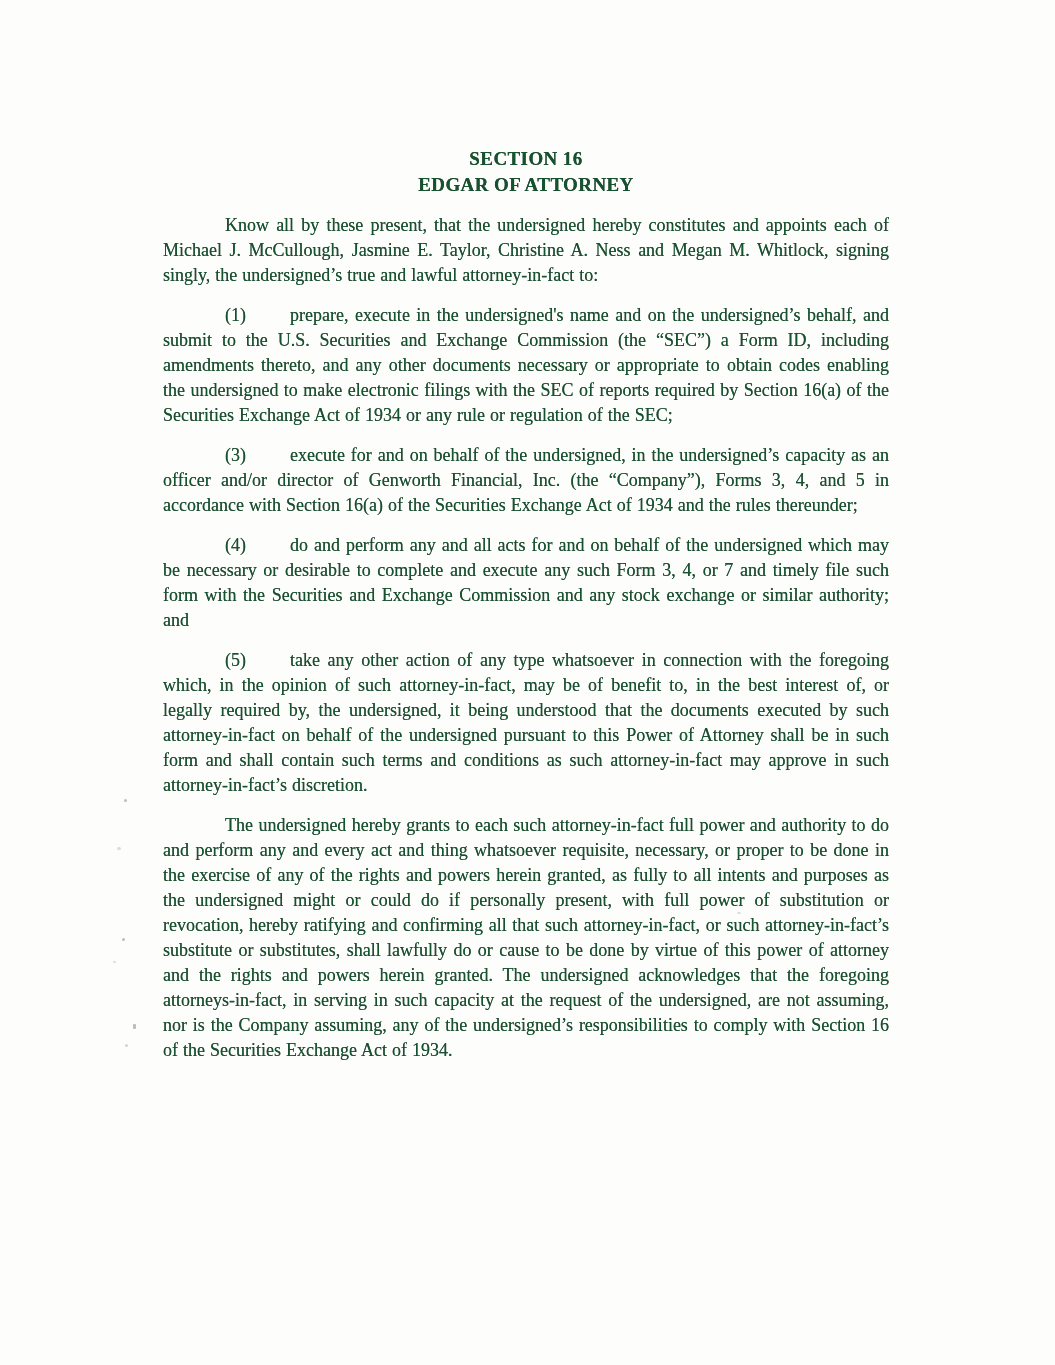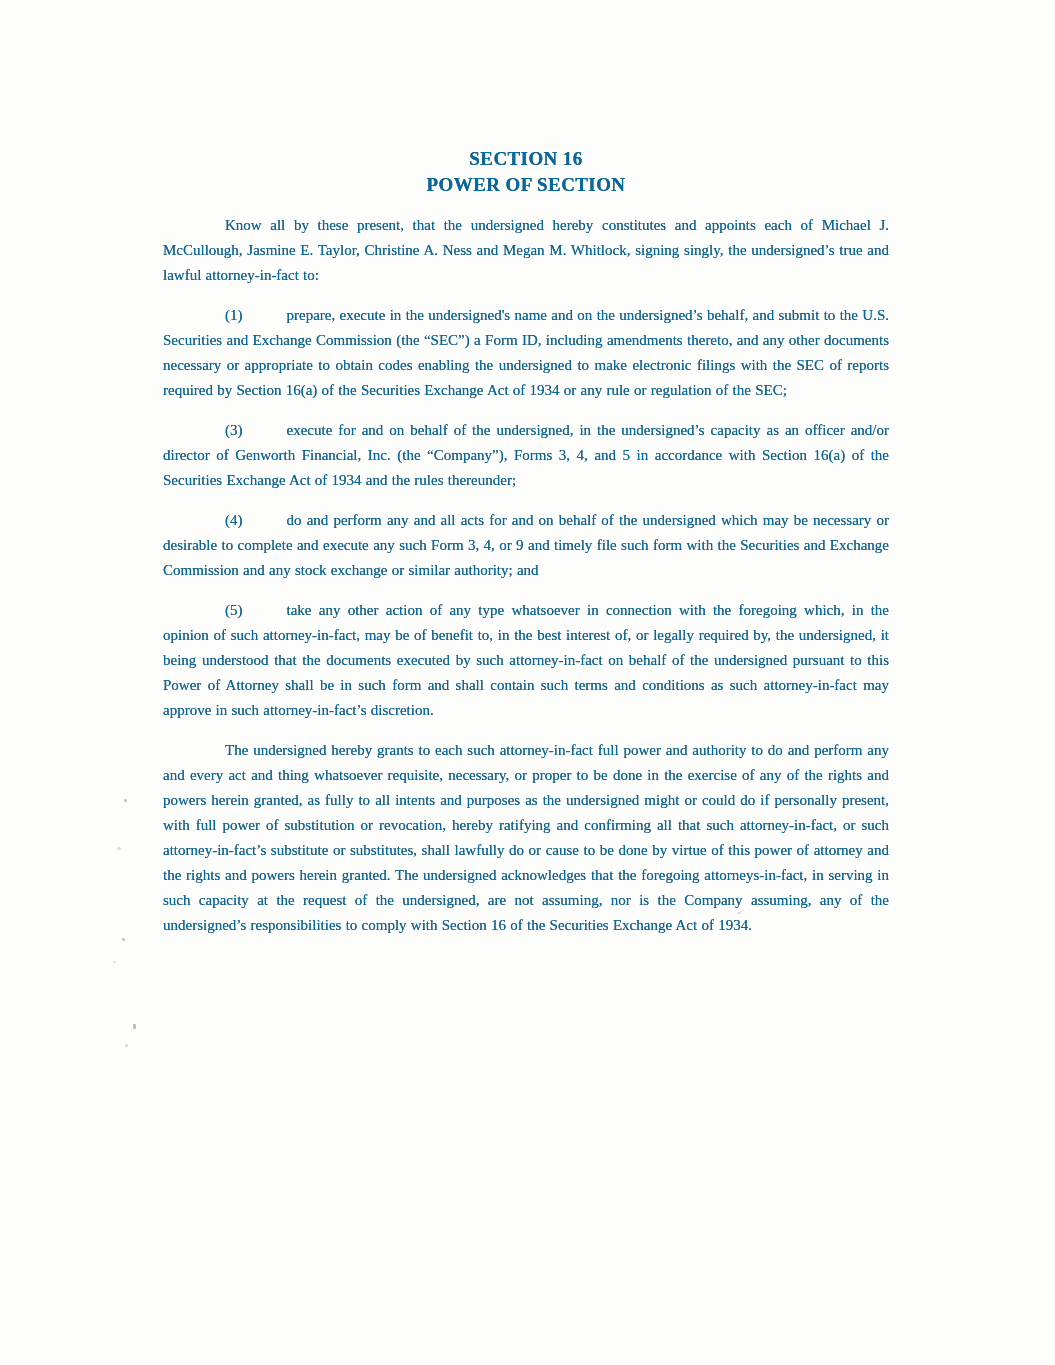--- a/index.html
+++ b/index.html
@@ -7,21 +7,21 @@
     padding: 0;
     background: #ffffff;
   }
   .page {
     position: relative;
     width: 1055px;
     height: 1365px;
     background: #fdfdfc;
     overflow: hidden;
     font-family: "Liberation Serif", serif;
-    color: #0369a1;
+    color: #14532d;
   }
   .content {
     position: absolute;
     left: 163px;
     top: 146px;
     width: 726px;
   }
   .title {
     margin: 0;
     text-align: center;
@@ -29,21 +29,21 @@
     font-weight: bold;
     line-height: 26px;
     letter-spacing: 0.4px;
     text-shadow: 0 0 0.5px rgba(10,10,10,0.75);
   }
   .title-line {
     display: block;
   }
   .para {
     margin: 15px 0 0 0;
-    font-size: 15px;
+    font-size: 18px;
     line-height: 25px;
     text-align: justify;
     text-indent: 62px;
     text-shadow: 0 0 0.4px rgba(20,20,20,0.65);
     word-spacing: 0.5px;
   }
   .tab {
     display: inline-block;
     width: 44px;
   }
@@ -55,32 +55,32 @@
   }
 </style>
 </head>
 <body>
 
 <div class="page">
   <div class="content">
 
     <h1 class="title">
       <span class="title-line">SECTION 16</span>
-      <span class="title-line">POWER OF SECTION</span>
+      <span class="title-line">EDGAR OF ATTORNEY</span>
     </h1>
 
     <p class="para">Know all by these present, that the undersigned hereby constitutes and appoints each of Michael J. McCullough, Jasmine E. Taylor, Christine A. Ness and Megan M. Whitlock, signing singly, the undersigned’s true and lawful attorney-in-fact to:</p>
 
     <div id="items">
   <p class="para item"><span class="num">(1)</span><span class="tab"></span><span class="itext">prepare, execute in the undersigned's name and on the undersigned’s behalf, and submit to the U.S. Securities and Exchange Commission (the “SEC”) a Form ID, including amendments thereto, and any other documents necessary or appropriate to obtain codes enabling the undersigned to make electronic filings with the SEC of reports required by Section 16(a) of the Securities Exchange Act of 1934 or any rule or regulation of the SEC;</span></p>
 
 
   <p class="para item"><span class="num">(3)</span><span class="tab"></span><span class="itext">execute for and on behalf of the undersigned, in the undersigned’s capacity as an officer and/or director of Genworth Financial, Inc. (the “Company”), Forms 3, 4, and 5 in accordance with Section 16(a) of the Securities Exchange Act of 1934 and the rules thereunder;</span></p>
 
-  <p class="para item"><span class="num">(4)</span><span class="tab"></span><span class="itext">do and perform any and all acts for and on behalf of the undersigned which may be necessary or desirable to complete and execute any such Form 3, 4, or 9 and timely file such form with the Securities and Exchange Commission and any stock exchange or similar authority; and</span></p>
+  <p class="para item"><span class="num">(4)</span><span class="tab"></span><span class="itext">do and perform any and all acts for and on behalf of the undersigned which may be necessary or desirable to complete and execute any such Form 3, 4, or 7 and timely file such form with the Securities and Exchange Commission and any stock exchange or similar authority; and</span></p>
 
   <p class="para item"><span class="num">(5)</span><span class="tab"></span><span class="itext">take any other action of any type whatsoever in connection with the foregoing which, in the opinion of such attorney-in-fact, may be of benefit to, in the best interest of, or legally required by, the undersigned, it being understood that the documents executed by such attorney-in-fact on behalf of the undersigned pursuant to this Power of Attorney shall be in such form and shall contain such terms and conditions as such attorney-in-fact may approve in such attorney-in-fact’s discretion.</span></p>
 </div>
 
     <p class="para">The undersigned hereby grants to each such attorney-in-fact full power and authority to do and perform any and every act and thing whatsoever requisite, necessary, or proper to be done in the exercise of any of the rights and powers herein granted, as fully to all intents and purposes as the undersigned might or could do if personally present, with full power of substitution or revocation, hereby ratifying and confirming all that such attorney-in-fact, or such attorney-in-fact’s substitute or substitutes, shall lawfully do or cause to be done by virtue of this power of attorney and the rights and powers herein granted.  The undersigned acknowledges that the foregoing attorneys-in-fact, in serving in such capacity at the request of the undersigned, are not assuming, nor is the Company assuming, any of the undersigned’s responsibilities to comply with Section 16 of the Securities Exchange Act of 1934.</p>
 
   </div>
 
   <div class="speck" style="left:124px; top:799px; width:3px; height:3px;"></div>
   <div class="speck" style="left:117px; top:847px; width:4px; height:3px; opacity:0.3;"></div>

